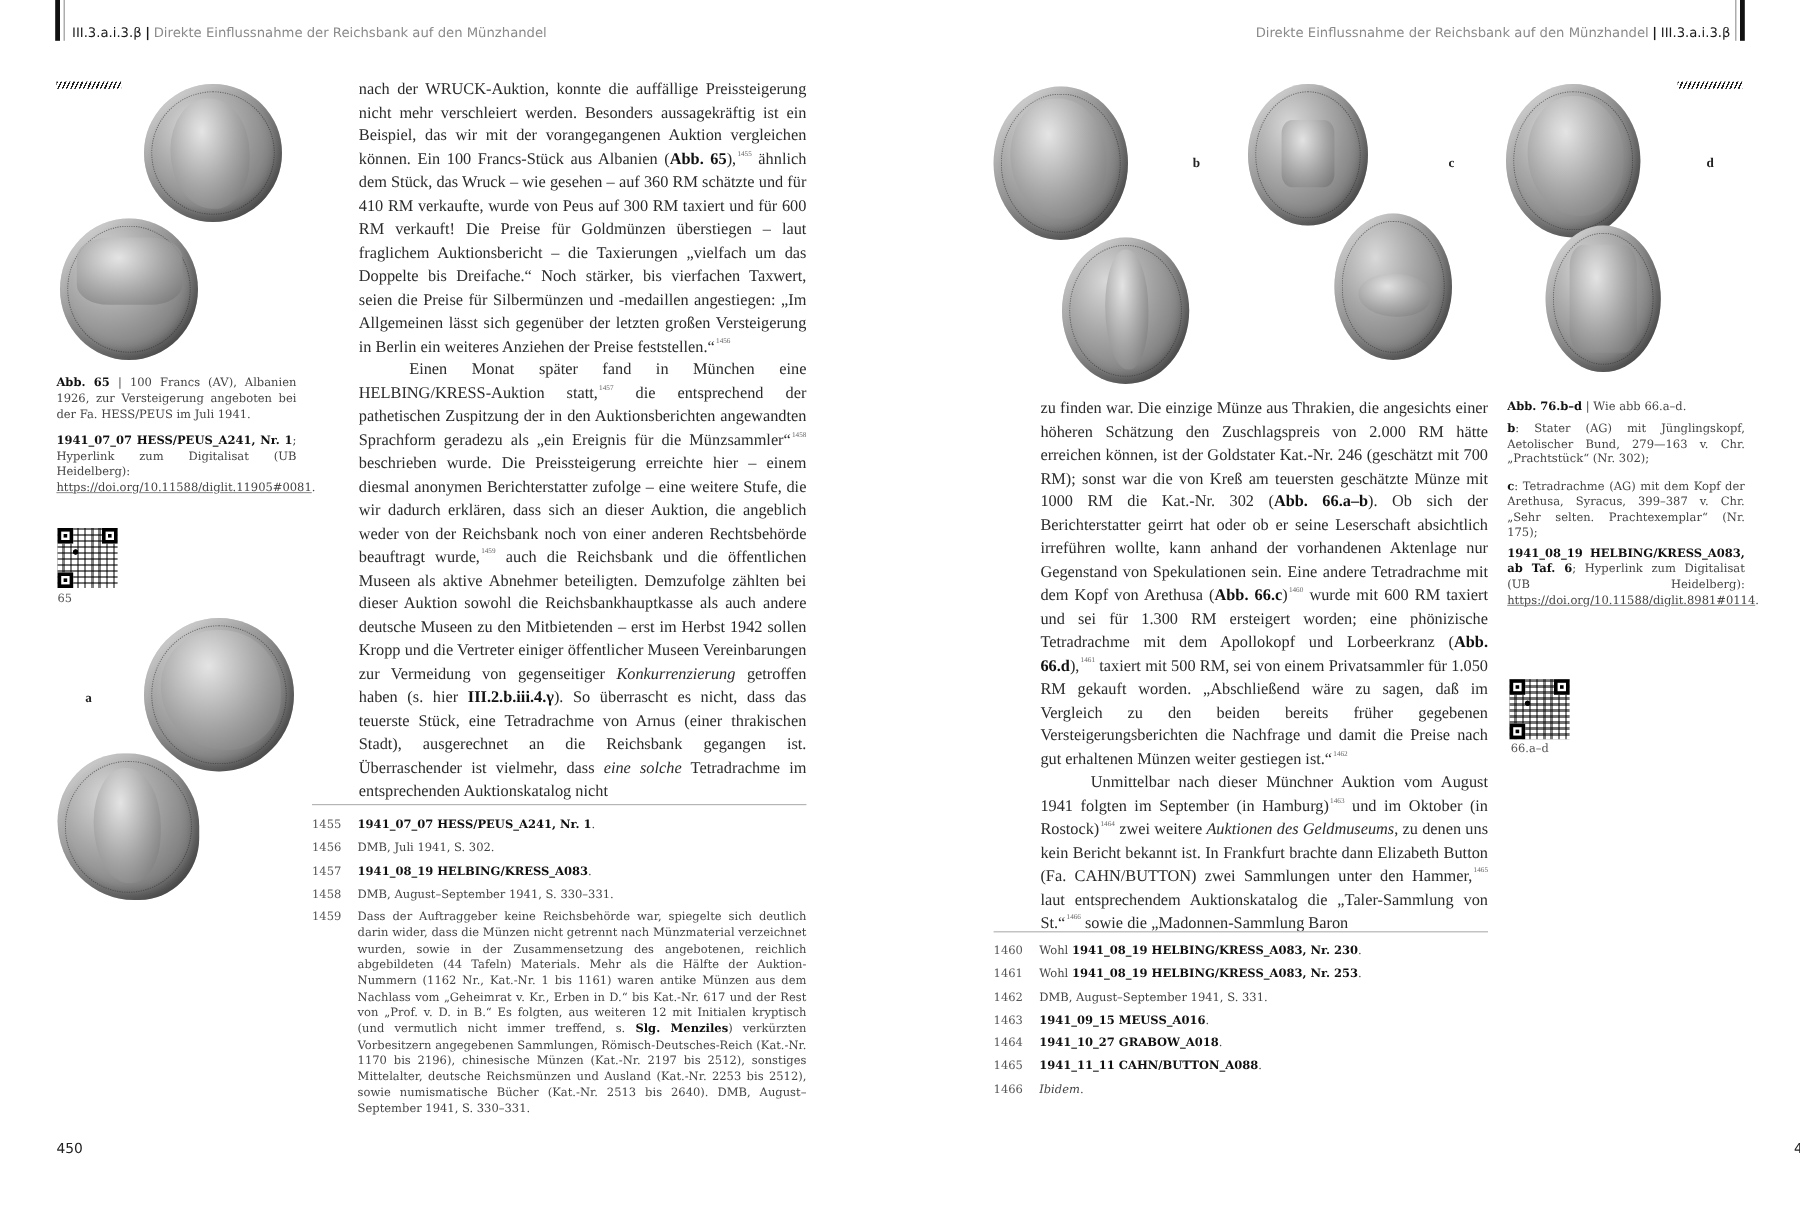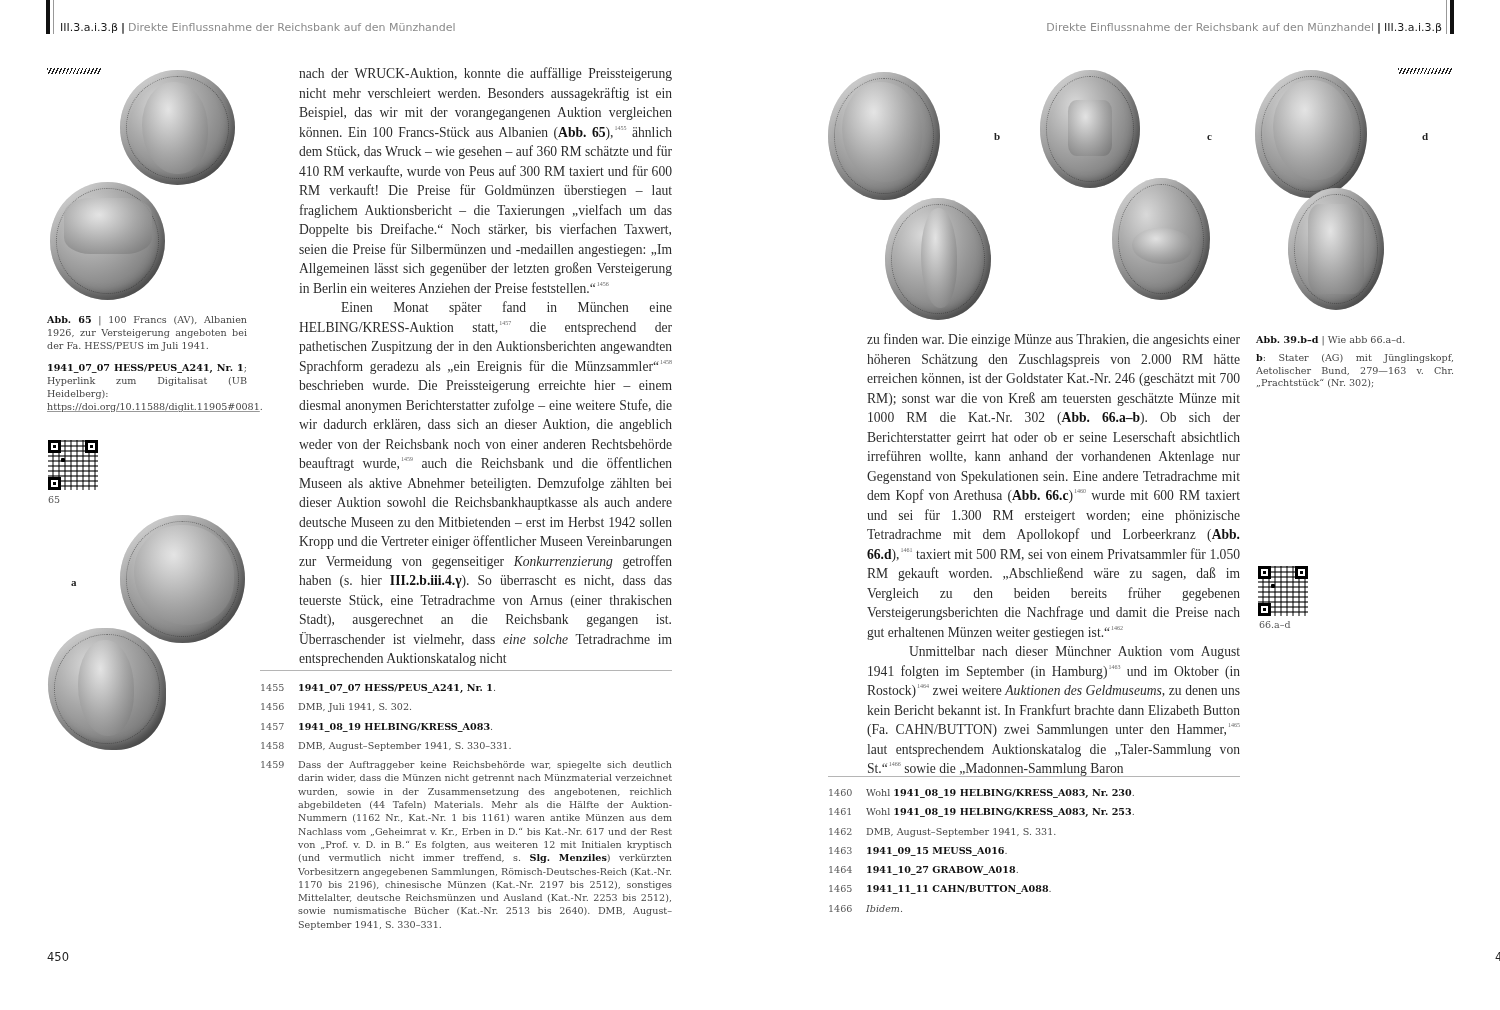--- a/index.html
+++ b/index.html
@@ -170,22 +170,24 @@
     <div class="relief" style="left:20px; top:16px; width:56px; height:90px; border-radius:20%;"></div>
   </div>
   <div class="coin-label" style="left:1422px; top:130px;">d</div>
 
   <div class="body" style="left:867px; top:330px; width:373px;">
     <p><span>zu finden war. Die einzige Münze aus Thrakien, die angesichts einer höheren Schätzung den Zuschlagspreis von 2.000 RM hätte erreichen können, ist der Goldstater Kat.-Nr. 246 (geschätzt mit 700 RM); sonst war die von Kreß am teuersten geschätzte Münze mit 1000 RM die Kat.-Nr. 302 (</span><b>Abb. 66.a–b</b><span>). Ob sich der Berichterstatter geirrt hat oder ob er seine Leserschaft absichtlich irreführen wollte, kann anhand der vorhandenen Aktenlage nur Gegenstand von Spekulationen sein. Eine andere Tetradrachme mit dem Kopf von Arethusa (</span><b>Abb. 66.c</b><span>)</span><sup class="fn">1460</sup><span> wurde mit 600 RM taxiert und sei für 1.300 RM ersteigert worden; eine phönizische Tetradrachme mit dem Apollokopf und Lorbeerkranz (</span><b>Abb. 66.d</b><span>),</span><sup class="fn">1461</sup><span> taxiert mit 500 RM, sei von einem Privatsammler für 1.050 RM gekauft worden. „Abschließend wäre zu sagen, daß im Vergleich zu den beiden bereits früher gegebenen Versteigerungsberichten die Nachfrage und damit die Preise nach gut erhaltenen Münzen weiter gestiegen ist.“</span><sup class="fn">1462</sup></p>
     <p class="ind"><span>Unmittelbar nach dieser Münchner Auktion vom August 1941 folgten im September (in Hamburg)</span><sup class="fn">1463</sup><span> und im Oktober (in Rostock)</span><sup class="fn">1464</sup><span> zwei weitere </span><i>Auktionen des Geldmuseums</i><span>, zu denen uns kein Bericht bekannt ist. In Frankfurt brachte dann Elizabeth Button (Fa. CAHN/BUTTON) zwei Sammlungen unter den Hammer,</span><sup class="fn">1465</sup><span> laut entsprechendem Auktionskatalog die „Taler-Sammlung von St.“</span><sup class="fn">1466</sup><span> sowie die „Madonnen-Sammlung Baron</span></p>
   </div>
 
   <div class="cap" style="left:1256px; top:334px; width:198px;">
-    <p style="margin-bottom:5px;"><b>Abb. 39.b–d</b> | <span>Wie abb 66.a–d.</span></p>
+    <p style="margin-bottom:5px;"><b>Abb. 76.b–d</b> | <span>Wie abb 66.a–d.</span></p>
     <p><b>b</b><span>: Stater (AG) mit Jünglingskopf, Aetolischer Bund, 279—163 v. Chr. „Prachtstück“ (Nr. 302);</span></p>
+    <p style="margin-bottom:5px;"><b>c</b><span>: Tetradrachme (AG) mit dem Kopf der Arethusa, Syracus, 399–387 v. Chr. „Sehr selten. Prachtexemplar“ (Nr. 175);</span></p>
+    <p><b>1941_08_19 HELBING/KRESS_A083, ab Taf. 6</b><span>; Hyperlink zum Digitalisat (UB Heidelberg): </span><a>https://doi.org/10.11588/diglit.8981#0114</a>.</p>
   </div>
 
   <div class="qr" style="left:1258px; top:566px;">
     <div class="fp" style="left:0;top:0;"></div>
       <div class="fp" style="right:0;top:0;"></div>
       <div class="fp" style="left:0;bottom:0;"></div>
   </div>
   <div class="qr-label" style="left:1259px; top:619px;">66.a–d</div>
 
   <div class="fn-rule" style="left:828px; top:776px; width:412px;"></div>

